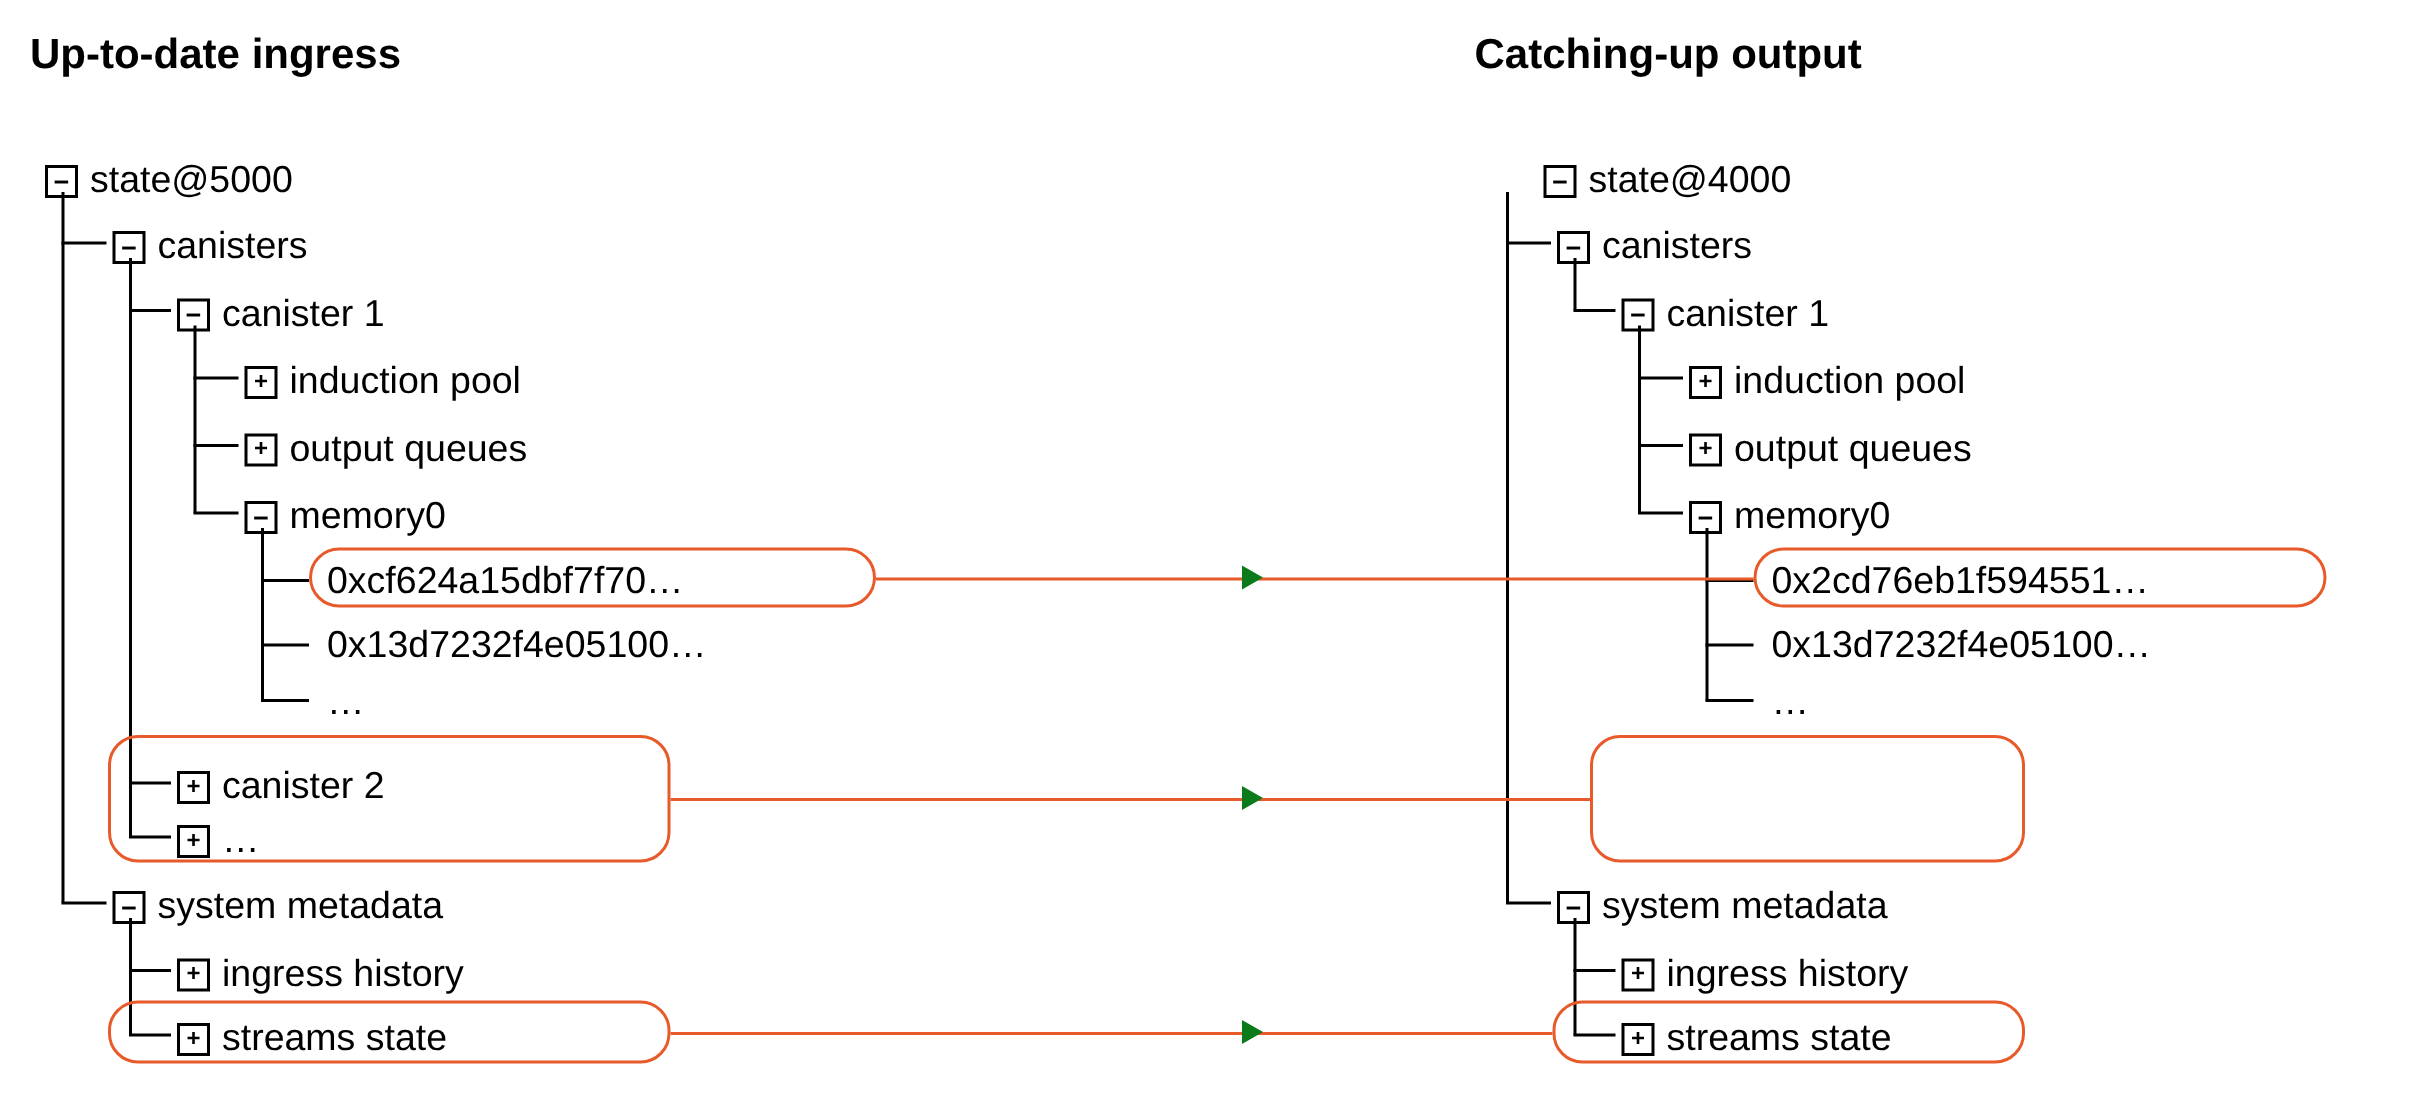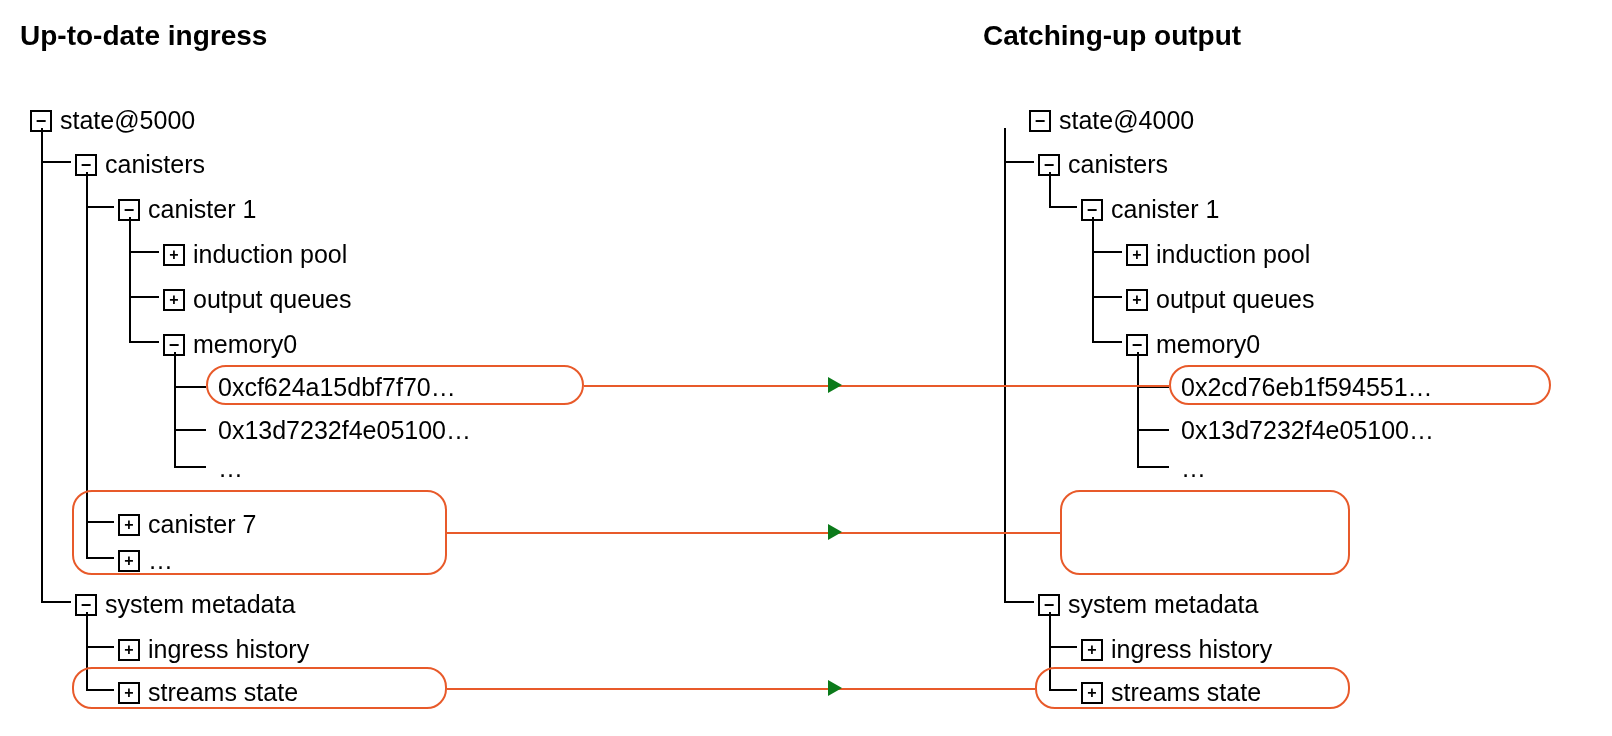--- a/index.html
+++ b/index.html
@@ -123,21 +123,21 @@
   <span class="label">0x13d7232f4e05100…</span>
 </div>
 
 <div class="node" style="left:218px; top:454px;">
   <span class="label">…</span>
 </div>
 
 <div class="hl" style="left:72px; top:490px; width:375px; height:85px;"></div>
 <div class="node" style="left:118px; top:510px;">
   <span class="toggle plus"></span>
-  <span class="label">canister 7</span>
+  <span class="label">canister 2</span>
 </div>
 <div class="node" style="left:118px; top:546px;">
   <span class="toggle plus"></span>
   <span class="label">…</span>
 </div>
 
 <div class="node" style="left:75px; top:590px;">
   <span class="toggle minus"></span>
   <span class="label">system metadata</span>
 </div>

